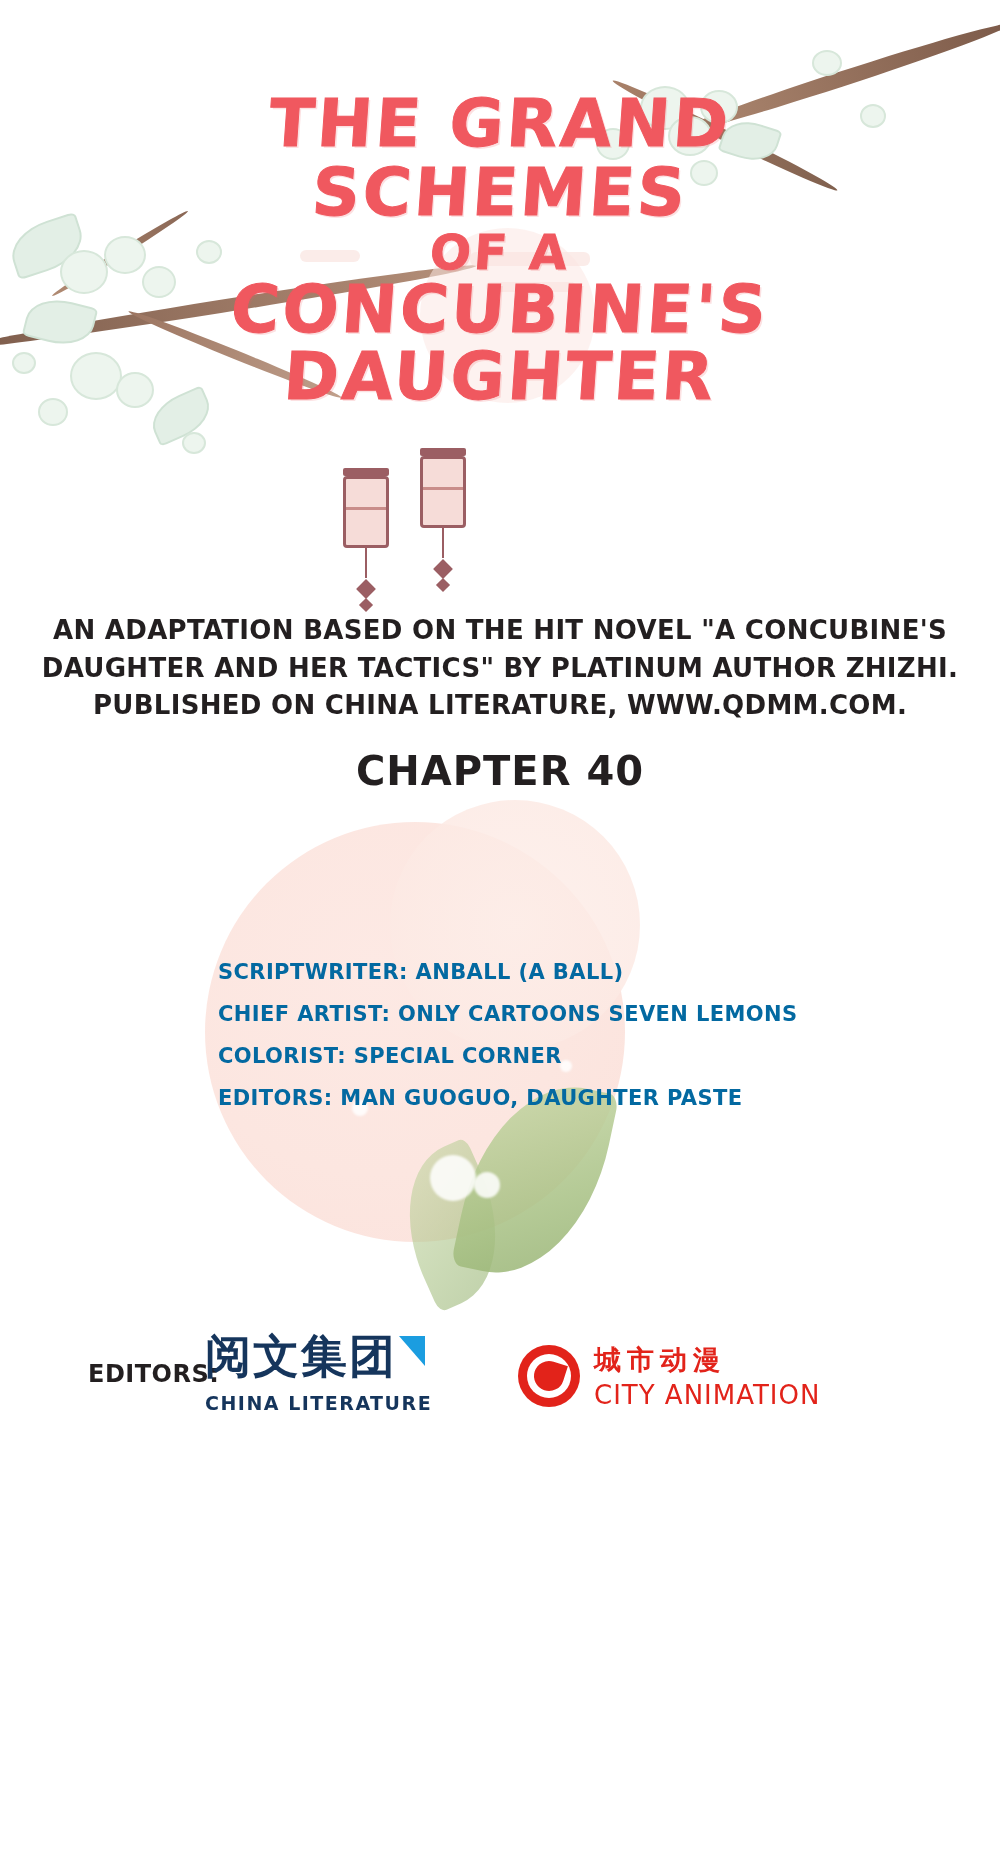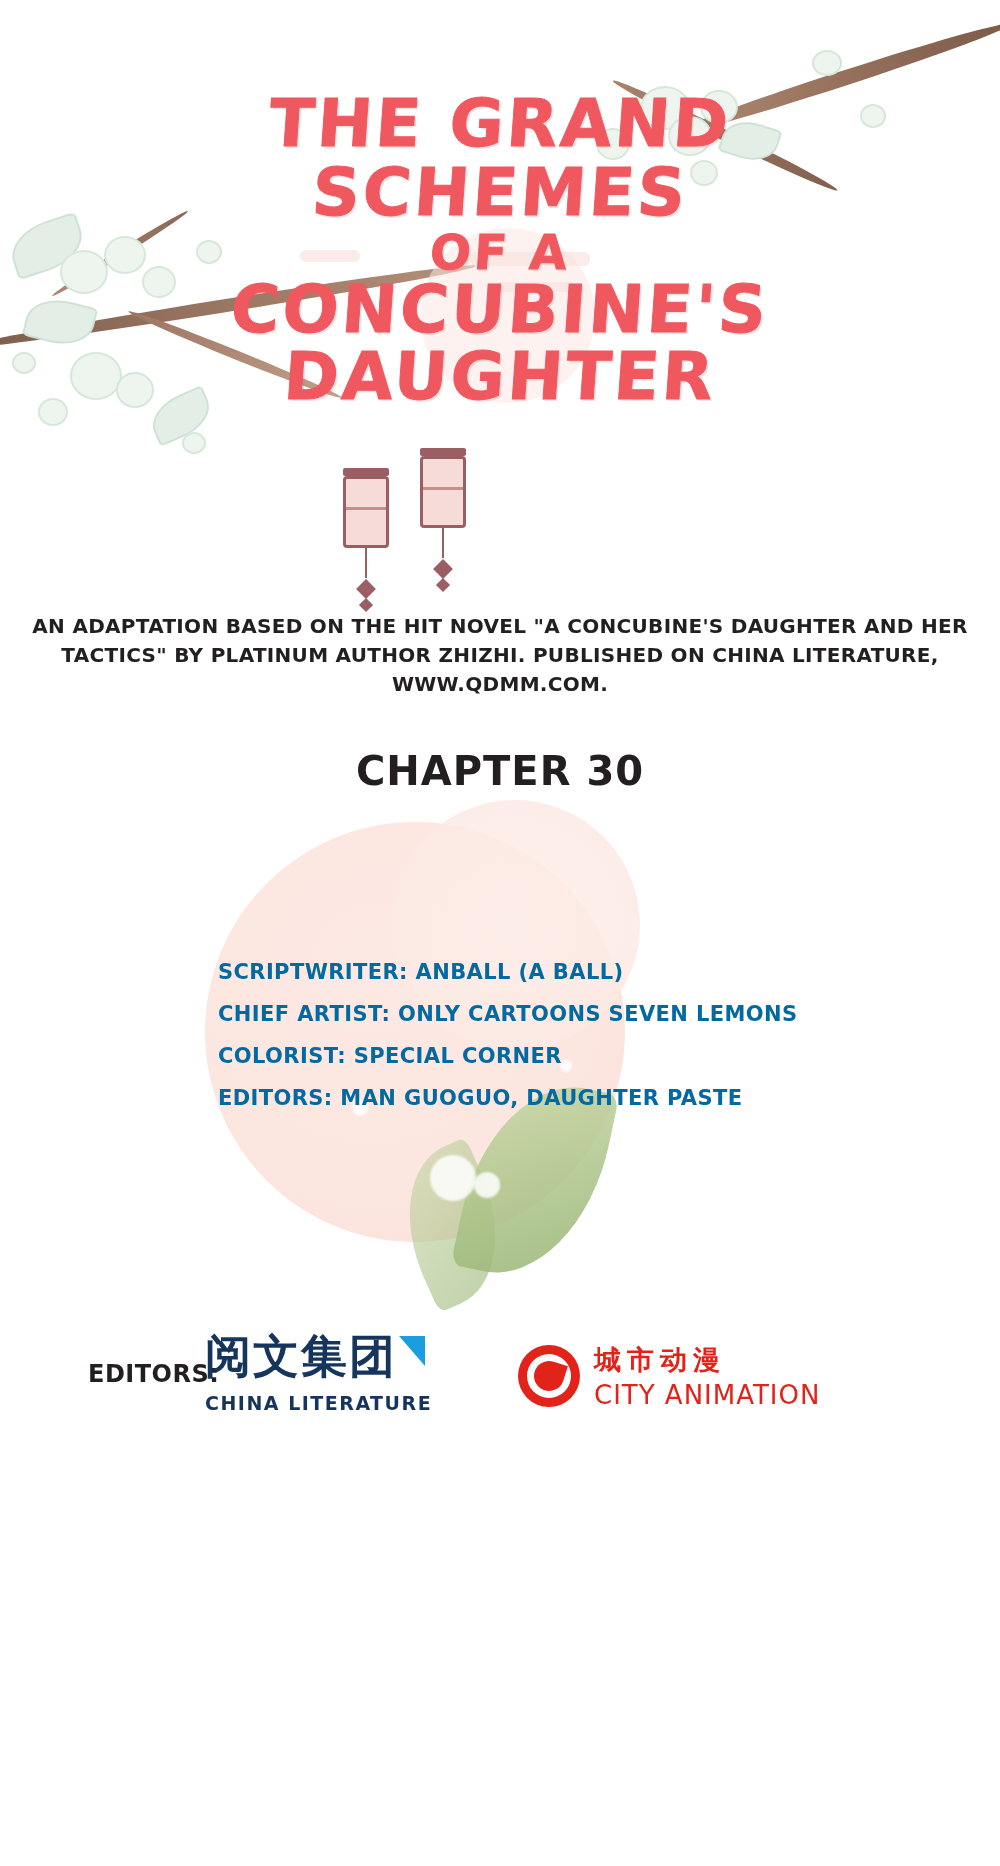--- a/index.html
+++ b/index.html
@@ -199,21 +199,21 @@
 
   
   .adaptation {
     position: absolute;
     left: 30px;
     top: 612px;
     width: 940px;
     text-align: center;
     font-family: "DejaVu Sans", sans-serif;
     font-weight: bold;
-    font-size: 20px;
+    font-size: 26px;
     line-height: 1.45;
     color: #231f20;
     letter-spacing: .3px;
     z-index: 5;
   }
   .chapter {
     position: absolute;
     left: 0;
     top: 748px;
     width: 1000px;
@@ -414,21 +414,21 @@
 <div class="title-wrap">
   <div class="title-line t1">THE GRAND</div>
   <div class="title-line t2">SCHEMES</div>
   <div class="title-line t3">OF A</div>
   <div class="title-line t4">CONCUBINE'S</div>
   <div class="title-line t5">DAUGHTER</div>
 </div>
 
 <div class="adaptation">AN ADAPTATION BASED ON THE HIT NOVEL "A CONCUBINE'S DAUGHTER AND HER TACTICS" BY PLATINUM AUTHOR ZHIZHI. PUBLISHED ON CHINA LITERATURE, WWW.QDMM.COM.</div>
 
-<div class="chapter">CHAPTER 30</div>
+<div class="chapter">CHAPTER 40</div>
 
 <div class="credits">
   <div class="credit-line">SCRIPTWRITER: ANBALL (A BALL)</div>
   <div class="credit-line">CHIEF ARTIST: ONLY CARTOONS SEVEN LEMONS</div>
   <div class="credit-line">COLORIST: SPECIAL CORNER</div>
   <div class="credit-line">EDITORS: MAN GUOGUO, DAUGHTER PASTE</div>
 </div>
 
 <div class="footer">
   <div class="investor-label">EDITORS:</div>

